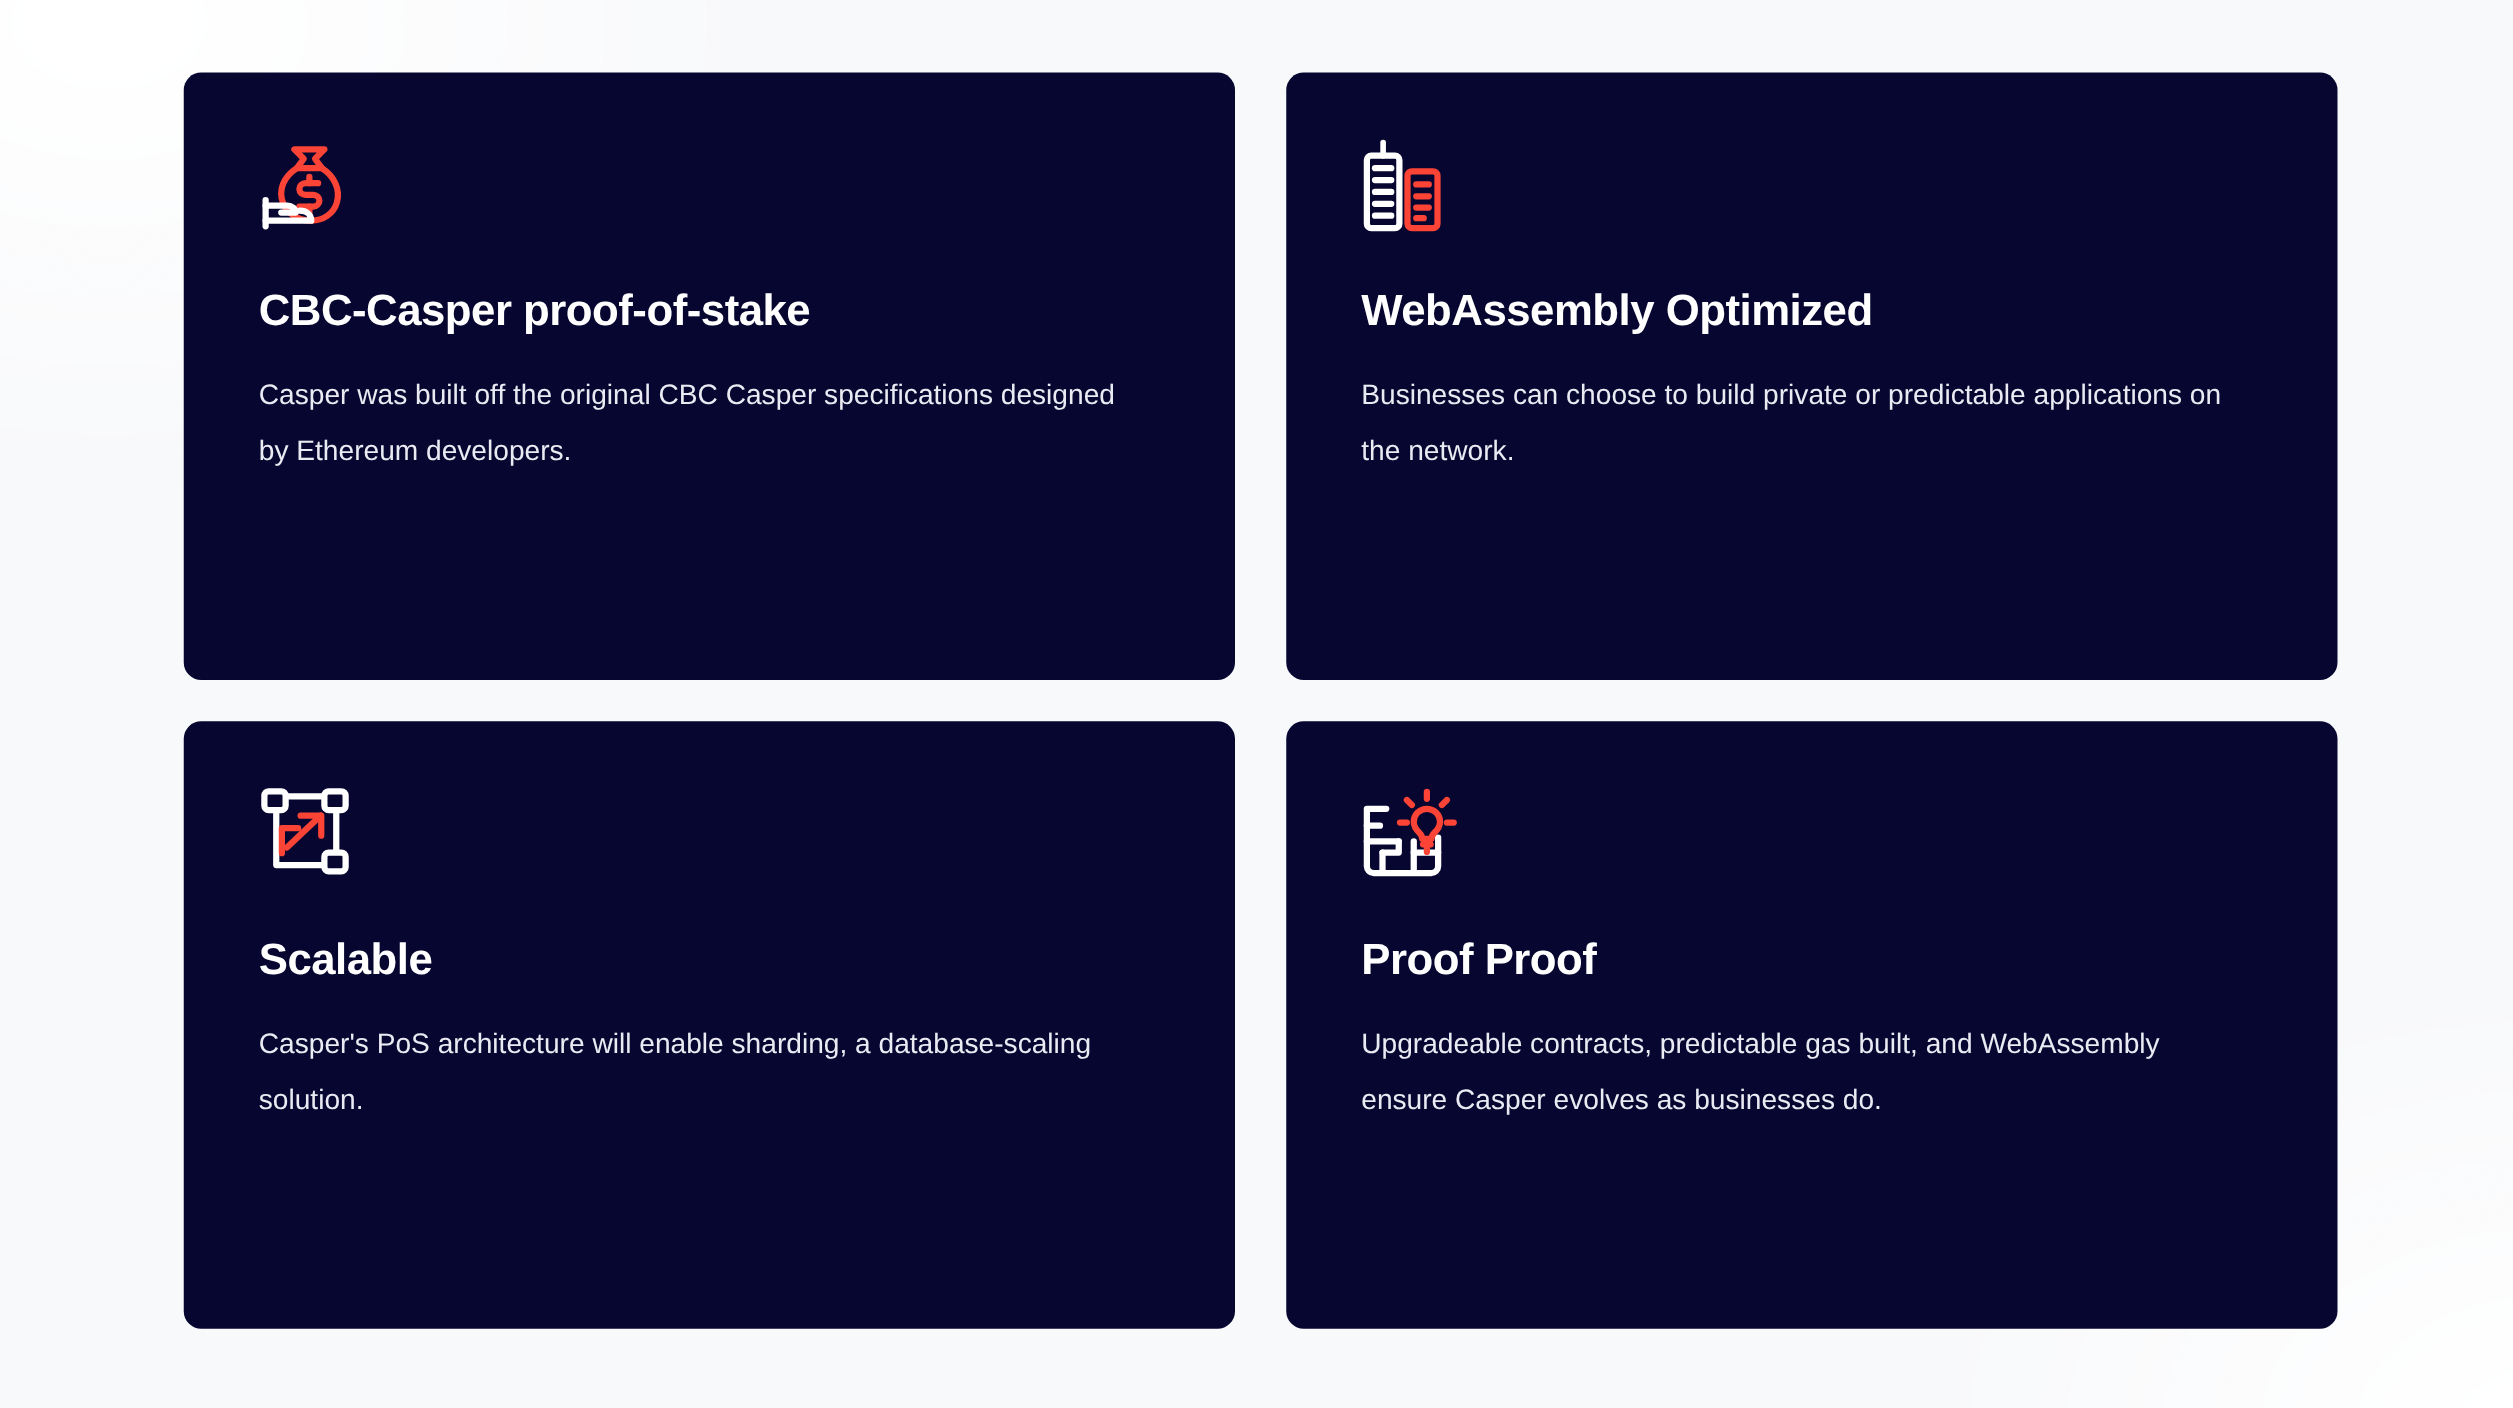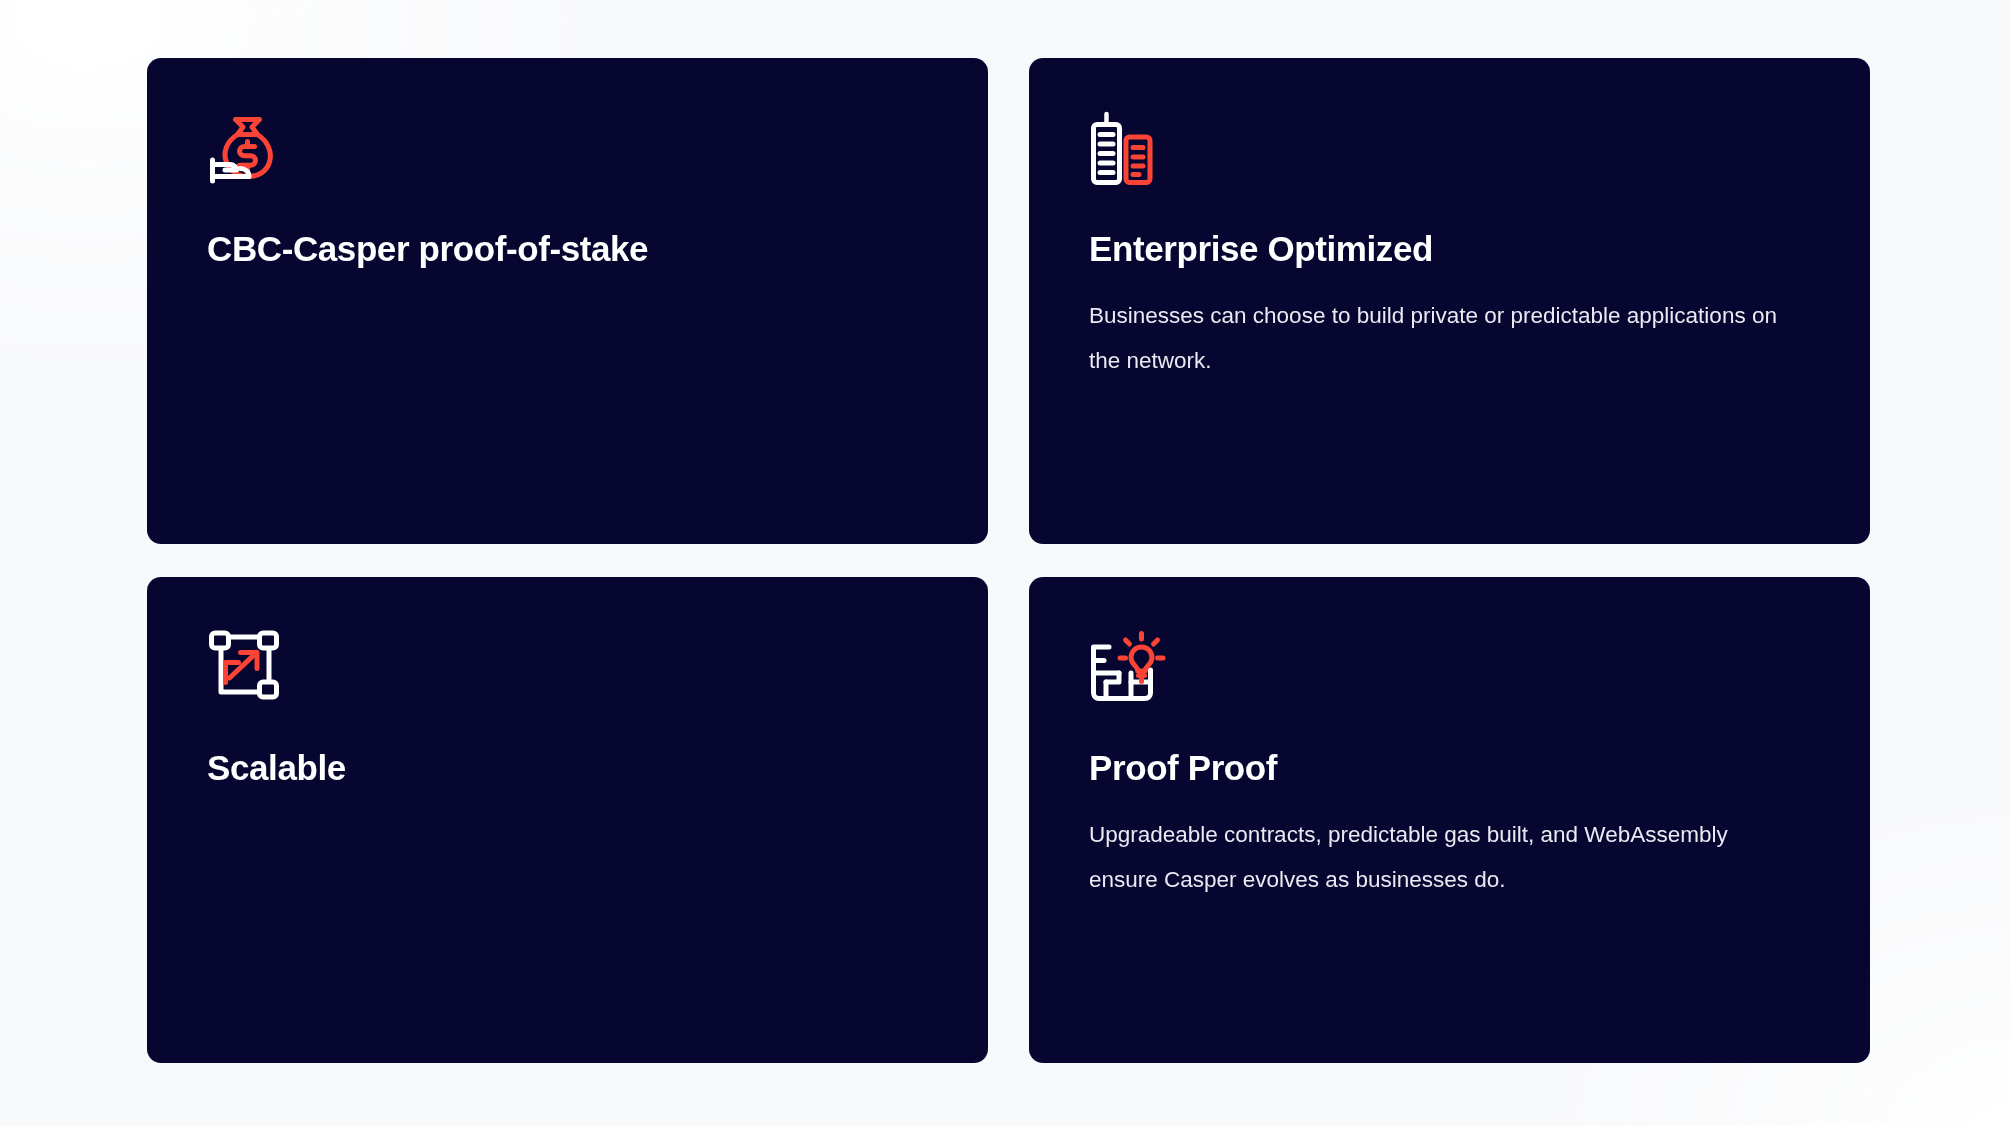--- a/index.html
+++ b/index.html
@@ -115,20 +115,21 @@
 
           <path d="M47.5 35.5 H37.5 C34.7 35.5 32.5 37.5 32.5 40.2 C32.5 42.9 34.7 44.8 37.5 44.8 H43.5 C46.3 44.8 48.5 46.8 48.5 49.5 C48.5 52.2 46.3 54.2 43.5 54.2 H32.5" stroke="#fb4436" stroke-width="5" stroke-linecap="round" stroke-linejoin="round" fill="none"></path>
           <path d="M40.5 30.5 V35.5 M40.5 54.2 V59.5" stroke="#fb4436" stroke-width="5" stroke-linecap="round"></path>
 
           <path d="M5.5 49 V70" stroke="#ffffff" stroke-width="5" stroke-linecap="round"></path>
           <path d="M5.5 53.5 H23 C26.5 53.5 29.5 56 29.5 59 H18" stroke="#ffffff" stroke-width="5" stroke-linecap="round" stroke-linejoin="round" fill="none"></path>
           <path d="M5.5 65.5 H42 C42 60.5 38 57.5 33 57.5" stroke="#ffffff" stroke-width="5" stroke-linecap="round" stroke-linejoin="round" fill="none"></path>
         </svg>
       </span>
       <div class="card-title">CBC-Casper proof-of-stake</div>
+      <div class="card-body">Casper was built off the original CBC Casper specifications designed by Ethereum developers.</div>
     </div>
 
     <div class="feature-card">
       <span class="card-icon">
         <svg width="78" height="78" viewBox="0 0 78 78" fill="none" aria-hidden="true">
 
           <path d="M17.5 3 V13.5" stroke="#ffffff" stroke-width="4.5" stroke-linecap="round"></path>
 
           <rect x="4.5" y="13.5" width="26" height="58" rx="3.5" stroke="#ffffff" stroke-width="5"></rect>
           <path d="M11 23.5 H24" stroke="#ffffff" stroke-width="5" stroke-linecap="round"></path>
@@ -137,40 +138,41 @@
           <path d="M11 52 H24" stroke="#ffffff" stroke-width="5" stroke-linecap="round"></path>
           <path d="M11 61.5 H24" stroke="#ffffff" stroke-width="5" stroke-linecap="round"></path>
 
           <rect x="37" y="26" width="24" height="45.5" rx="3.5" stroke="#fb4436" stroke-width="5"></rect>
           <path d="M44 36.5 H54" stroke="#fb4436" stroke-width="5" stroke-linecap="round"></path>
           <path d="M44 46 H54" stroke="#fb4436" stroke-width="5" stroke-linecap="round"></path>
           <path d="M44 55 H54" stroke="#fb4436" stroke-width="5" stroke-linecap="round"></path>
           <path d="M44 63.5 H50" stroke="#fb4436" stroke-width="5" stroke-linecap="round"></path>
         </svg>
       </span>
-      <div class="card-title">Enterprise Optimized</div>
+      <div class="card-title">WebAssembly Optimized</div>
       <div class="card-body">Businesses can choose to build private or predictable applications on the network.</div>
     </div>
 
     <div class="feature-card">
       <span class="card-icon">
         <svg width="78" height="78" viewBox="0 0 78 78" fill="none" aria-hidden="true">
 
           <path d="M14 7 H62 M14 7 V62 M14 62 H62 M62 7 V62" stroke="#ffffff" stroke-width="5" stroke-linecap="round" fill="none"></path>
 
           <rect x="4.5" y="3" width="17" height="15" rx="3.5" stroke="#ffffff" stroke-width="5" fill="#060630"></rect>
           <rect x="52.5" y="3" width="17" height="15" rx="3.5" stroke="#ffffff" stroke-width="5" fill="#060630"></rect>
           <rect x="52.5" y="52" width="17" height="15" rx="3.5" stroke="#ffffff" stroke-width="5" fill="#060630"></rect>
 
           <path d="M18.5 52.5 V32.5 H31.5" stroke="#fb4436" stroke-width="5" stroke-linecap="round" stroke-linejoin="round" fill="none"></path>
           <path d="M22.5 48 L49.5 22.5" stroke="#fb4436" stroke-width="5" stroke-linecap="round"></path>
           <path d="M33.5 22.5 H50 V38.5" stroke="#fb4436" stroke-width="5" stroke-linecap="round" stroke-linejoin="round" fill="none"></path>
         </svg>
       </span>
       <div class="card-title">Scalable</div>
+      <div class="card-body">Casper's PoS architecture will enable sharding, a database-scaling solution.</div>
     </div>
 
     <div class="feature-card">
       <span class="card-icon">
         <svg width="78" height="78" viewBox="0 0 78 78" fill="none" aria-hidden="true">
 
           <path d="M20 17 H4.5 V63 C4.5 66 7 68.5 10 68.5 H56 C59 68.5 61.5 66 61.5 63 V40" stroke="#ffffff" stroke-width="5" stroke-linecap="round" stroke-linejoin="round" fill="none"></path>
 
           <path d="M4.5 30.5 H15" stroke="#ffffff" stroke-width="5" stroke-linecap="round"></path>
           <path d="M4.5 43 H30" stroke="#ffffff" stroke-width="5" stroke-linecap="round"></path>

